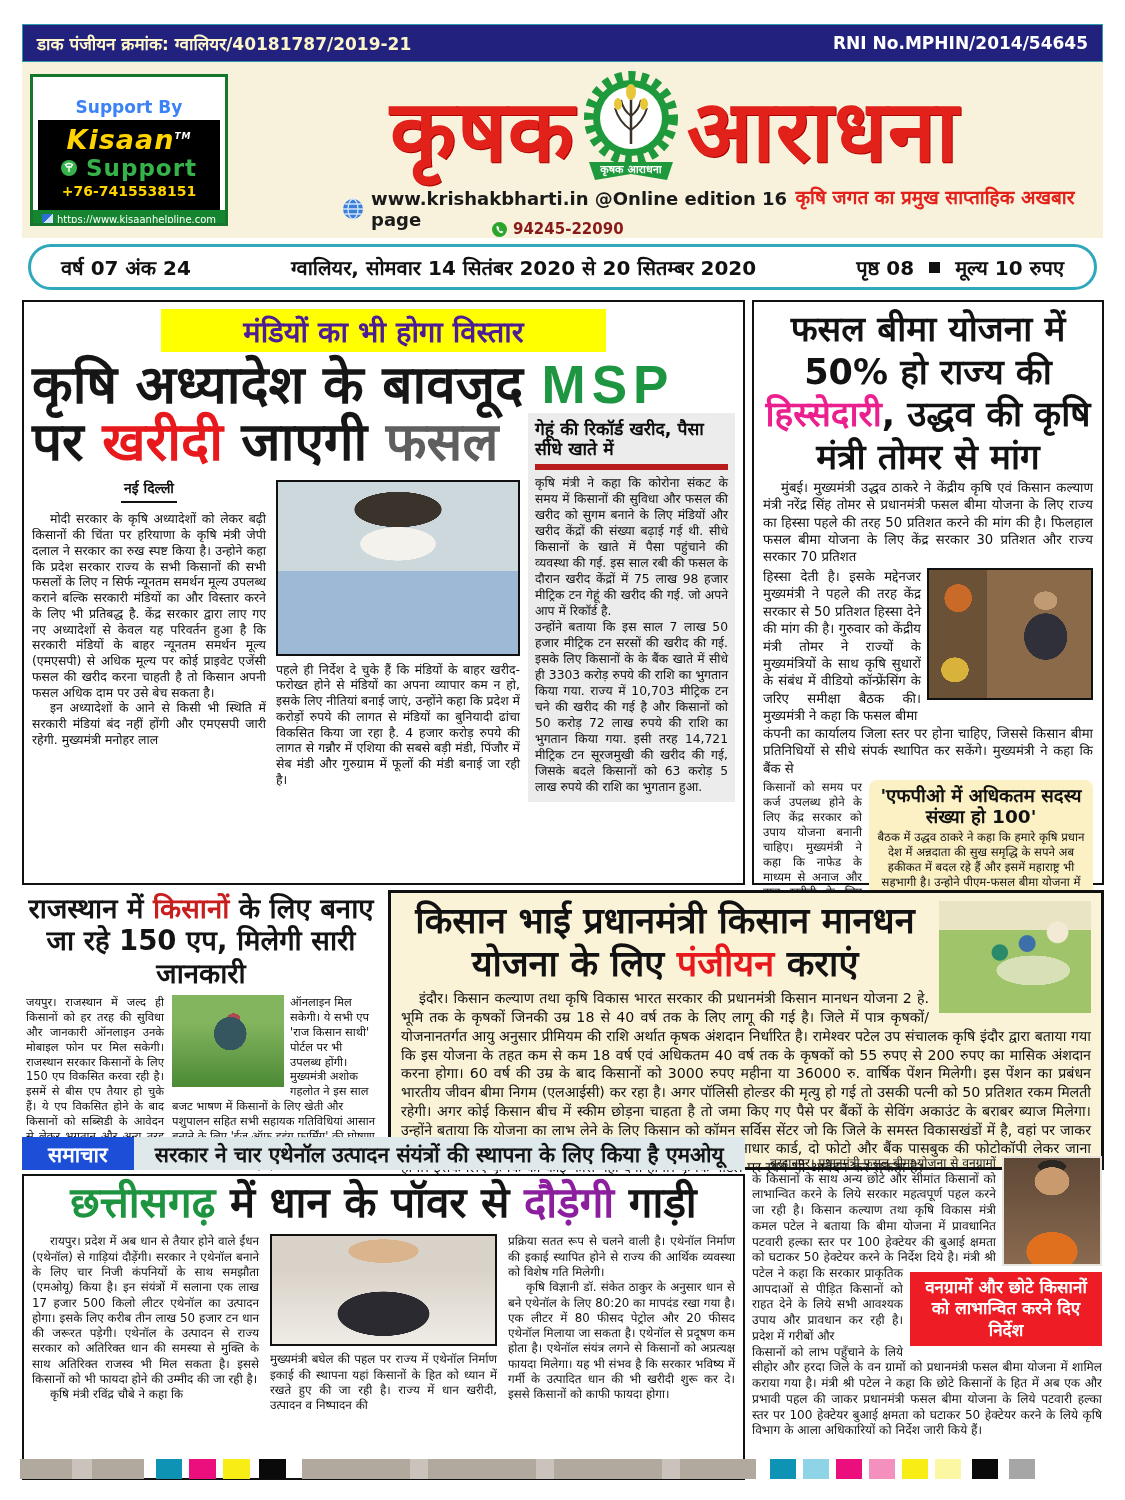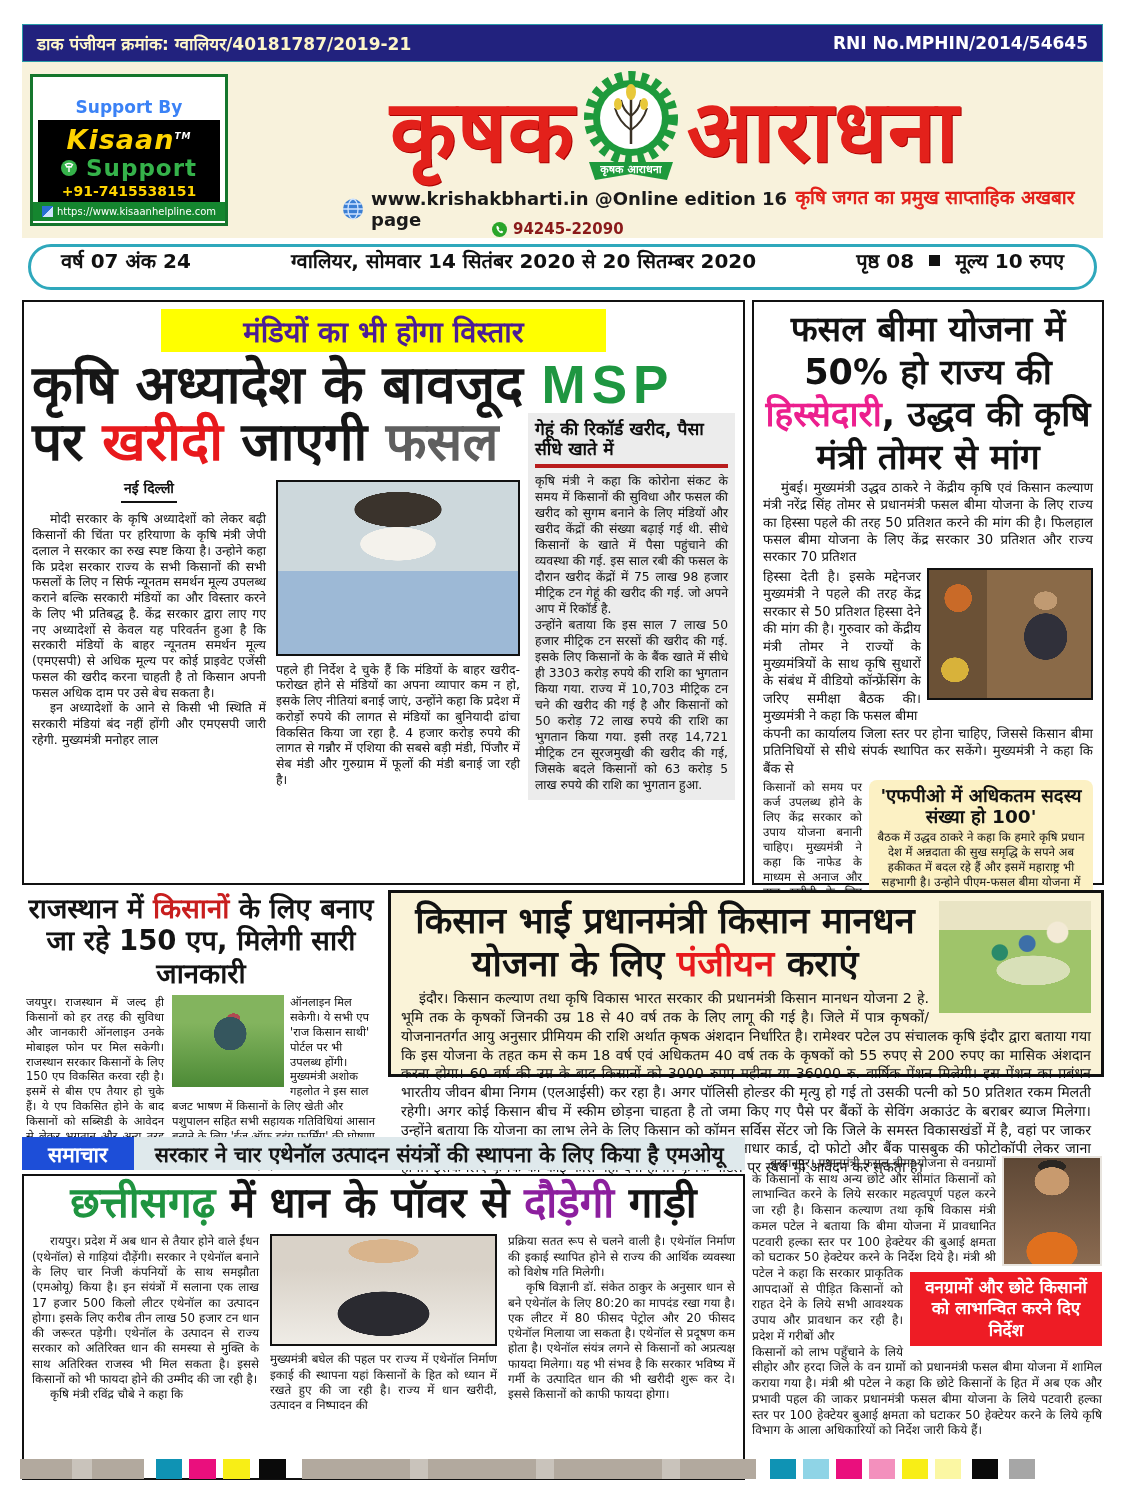--- a/index.html
+++ b/index.html
@@ -15,40 +15,40 @@
     border:1px solid #2a9aa8; display:flex; justify-content:space-between; align-items:center;
     padding:0 14px; font-weight:bold; font-size:17px; }
   .topbar .l { color:#fdf6c9; }
   .topbar .r { color:#ffffff; }
 
   
   .masthead { left:22px; top:62px; width:1081px; height:176px; background:#f8f2dc; }
   .support { position:absolute; left:8px; top:12px; width:198px; height:152px;
     border:3px solid #15762c; background:#fff; overflow:hidden; }
   .support .sb-label { text-align:center; font-weight:bold; font-size:17px; padding:20px 0 3px; color:#3b82f6; }
-  .support .sb-black { background:#000; margin:0 5px; text-align:center; padding:4px 2px 3px; }
+  .support .sb-black { background:#000; margin:0 5px; text-align:center; padding:4px 2px 11px; }
   .support .sb-k { color:#ffd400; font-weight:bold; font-size:27px; font-style:italic; letter-spacing:1px; }
   .support .sb-k sup { font-size:9px; color:#fff; }
   .support .sb-h { color:#35b24a; font-weight:bold; font-size:23px; letter-spacing:1px; }
   .support .sb-ph { color:#ffd400; font-weight:bold; font-size:14px; padding-top:2px; }
   .support .sb-url { background:#15862f; color:#fff; font-size:10px; padding:4px 2px; display:flex; align-items:center; gap:4px; justify-content:center; }
   .support .sb-url .sq { width:11px; height:11px; background:linear-gradient(135deg,#2a6fd4 0 50%,#cfe2ff 50% 100%); flex:0 0 auto; }
   .mast-title { position:absolute; left:230px; top:8px; width:845px; display:flex; align-items:center; justify-content:center; gap:6px; }
   .mast-title .big { color:#e3211b; font-weight:800; font-size:86px; line-height:1.0; letter-spacing:1px;
     text-shadow:1px 1px 0 #a00; white-space:nowrap; }
   .weblink { position:absolute; left:320px; top:126px; width:460px; display:flex; align-items:center; gap:7px;
     font-weight:bold; font-size:18px; color:#1a1a1a; }
   .mast-phone { position:absolute; left:470px; top:158px; display:flex; align-items:center; gap:6px;
     font-weight:bold; font-size:15px; color:#8a1a1a; }
   .tagline { position:absolute; right:8px; top:122px; width:320px; text-align:center;
     color:#e3211b; font-weight:bold; font-size:19px; }
 
   
   .dateline { left:28px; top:244px; width:1069px; height:46px; border:3px solid #2fa8bc; border-radius:24px;
-    display:flex; align-items:flex-start; justify-content:space-between; padding:0 30px;
+    display:flex; align-items:center; justify-content:space-between; padding:0 30px;
     font-weight:bold; font-size:20px; background:#fff; }
   .dateline .pp { display:flex; align-items:center; gap:15px; }
   .dateline .sq { width:11px; height:11px; background:#111; display:inline-block; }
 
   
   .just { text-align:justify; }
   .indent { text-indent:18px; }
 
   
   .lead { left:22px; top:300px; width:723px; height:585px; border:2px solid #111; background:#fff; padding:5px 8px; }
@@ -61,21 +61,21 @@
   .lead-h2 { font-weight:800; font-size:53px; line-height:1.1; color:#161616; white-space:nowrap; }
   .lead-h2 .red { color:#e8191c; }
   .lead-h2 .gray { color:#5f5f5f; }
   .lead-cols { display:flex; gap:10px; margin-top:8px; }
   .lead-col1 { width:234px; font-size:12.4px; line-height:1.27; }
   .lead-col1 .dl { text-align:center; font-weight:bold; font-size:14px; }
   .lead-col1 .dl-rule { width:56px; border-top:2px solid #111; margin:4px auto 8px; }
   .lead-col2 { width:244px; font-size:12.4px; line-height:1.27; }
   .lead-photo { width:100%; height:176px; border:2px solid #111; margin-bottom:6px; }
   .lead-col3 { flex:1; background:#ececec; padding:6px 7px; font-size:12.3px; line-height:1.3; }
-  .subhead { font-weight:800; font-size:17.5px; line-height:1.15; border-bottom:4px solid #b91c1c; padding-bottom:5px; margin-bottom:6px; color:#0d0d0d; }
+  .subhead { font-weight:800; font-size:17.5px; line-height:1.15; border-bottom:6px solid #b91c1c; padding-bottom:5px; margin-bottom:6px; color:#0d0d0d; }
   .subhead2 { margin-top:9px; }
 
   
   .bima { left:752px; top:300px; width:352px; height:585px; border:2px solid #111; background:#fff; padding:6px 9px; }
   .bima-h { font-weight:800; font-size:35px; line-height:1.22; text-align:center; color:#121212; }
   .bima-h .pink { color:#ec1f8e; }
   .bima p { font-size:13.2px; line-height:1.32; }
   .bima .row1 { display:flex; gap:6px; margin-top:2px; }
   .bima .row1 .txt { width:158px; }
   .bima .conf-photo { flex:1; height:132px; border:2px solid #111; }
@@ -88,21 +88,21 @@
   
   .rajasthan { left:22px; top:890px; width:358px; height:242px; padding:2px 4px; }
   .raj-h { text-align:center; font-weight:800; font-size:27.5px; line-height:1.18; color:#141414; }
   .raj-h .red { color:#c81e1e; }
   .raj-body { display:flex; gap:8px; margin-top:6px; }
   .raj-c1 { width:138px; font-size:11.4px; line-height:1.3; }
   .raj-right { flex:1; font-size:11.4px; line-height:1.3; }
   .raj-photo { float:left; width:112px; height:92px; margin:0 6px 4px 0; }
 
   
-  .mandhan { left:388px; top:890px; width:716px; height:187px; border:3px solid #111; background:#faf3d8; padding:6px 10px; }
+  .mandhan { left:388px; top:890px; width:716px; height:280px; border:3px solid #111; background:#faf3d8; padding:6px 10px; }
   .man-photo { float:right; width:152px; height:112px; margin:2px 0 6px 10px; }
   .man-h { font-weight:800; font-size:36px; line-height:1.2; text-align:center; color:#121212; }
   .man-h .red { color:#e8191c; }
   .mandhan .body { font-size:14.2px; line-height:1.32; margin-top:4px; }
 
   
   .samachar { left:22px; top:1137px; width:723px; height:33px; background:#dfe9ec; display:flex; align-items:center; }
   .sam-label { background:#1d4ed8; color:#fff; font-weight:800; font-size:21px; padding:3px 26px; height:100%; display:flex; align-items:center; }
   .sam-text { flex:1; text-align:center; font-weight:800; font-size:21px; color:#141414; }
 
@@ -173,21 +173,21 @@
   <div class="abs masthead">
 
     <div class="support">
       <div class="sb-label">Support By</div>
       <div class="sb-black">
         <div class="sb-k"><span>Kisaan</span><sup>TM</sup></div>
         <div class="sb-h"><svg class="icon-phone" width="16" height="16" viewBox="0 0 16 16">
               <circle cx="8" cy="8" r="8" fill="#35b24a"></circle>
               <path d="M4.5 4.5 Q8 2.5 11.5 4.5 L10 7 Q8 6 6 7 Z M8 7 L8 12" stroke="#fff" stroke-width="1.4" fill="none"></path>
             </svg> <span>Support</span></div>
-        <div class="sb-ph">+91-7415538151</div>
+        <div class="sb-ph">+76-7415538151</div>
       </div>
       <div class="sb-url">
           <span class="sq"></span>
           <span>https://www.kisaanhelpline.com</span>
         </div>
     </div>
 
     <div class="mast-title">
       <span class="big">कृषक</span>
       <svg width="100" height="122" viewBox="0 0 100 122">

